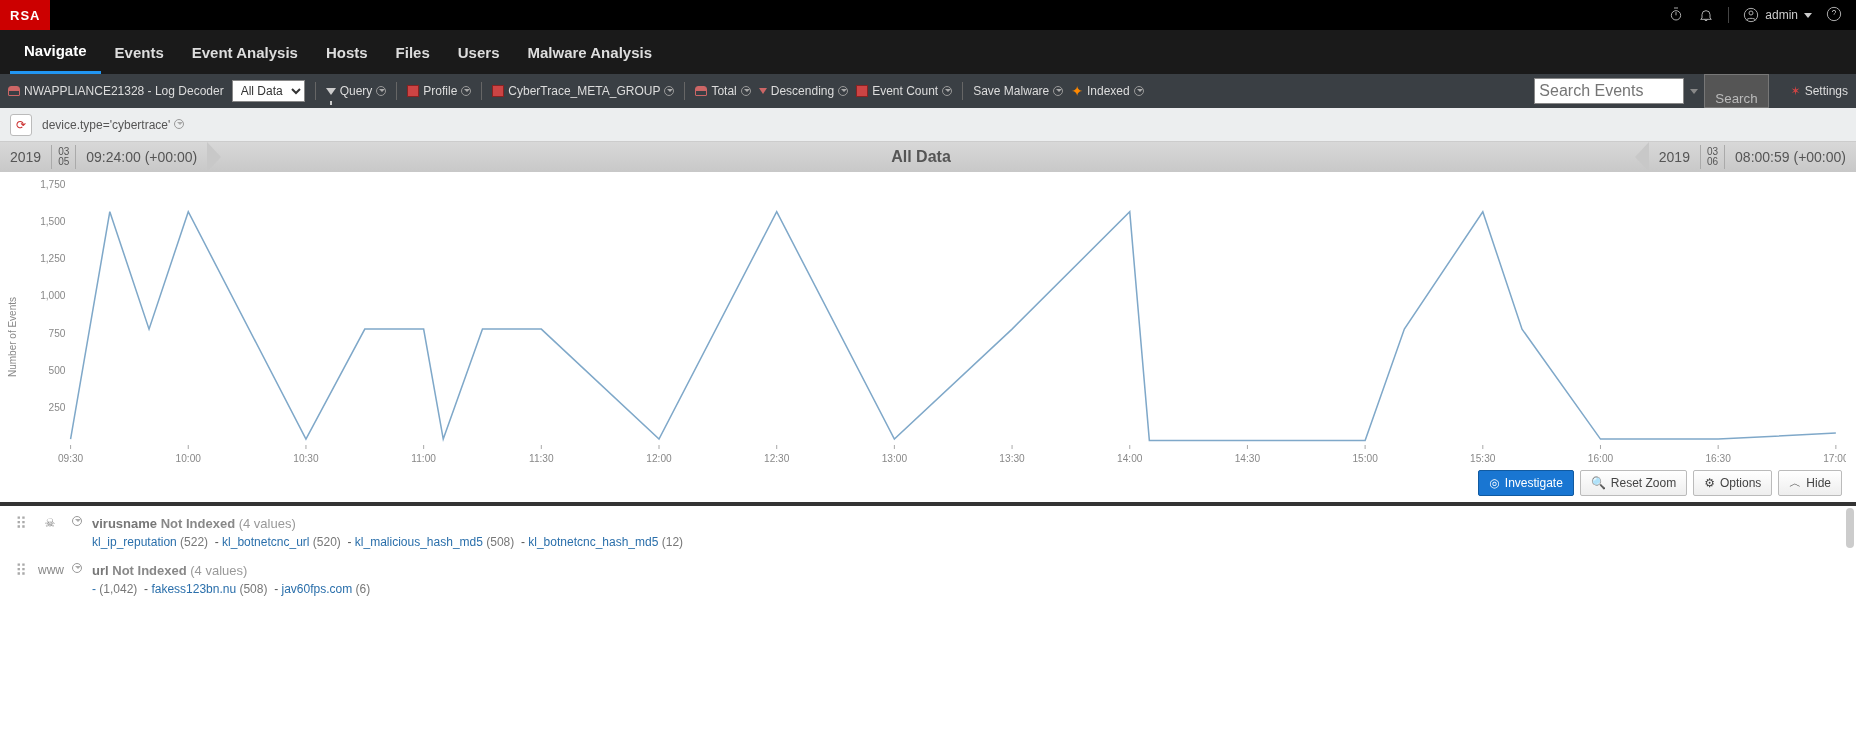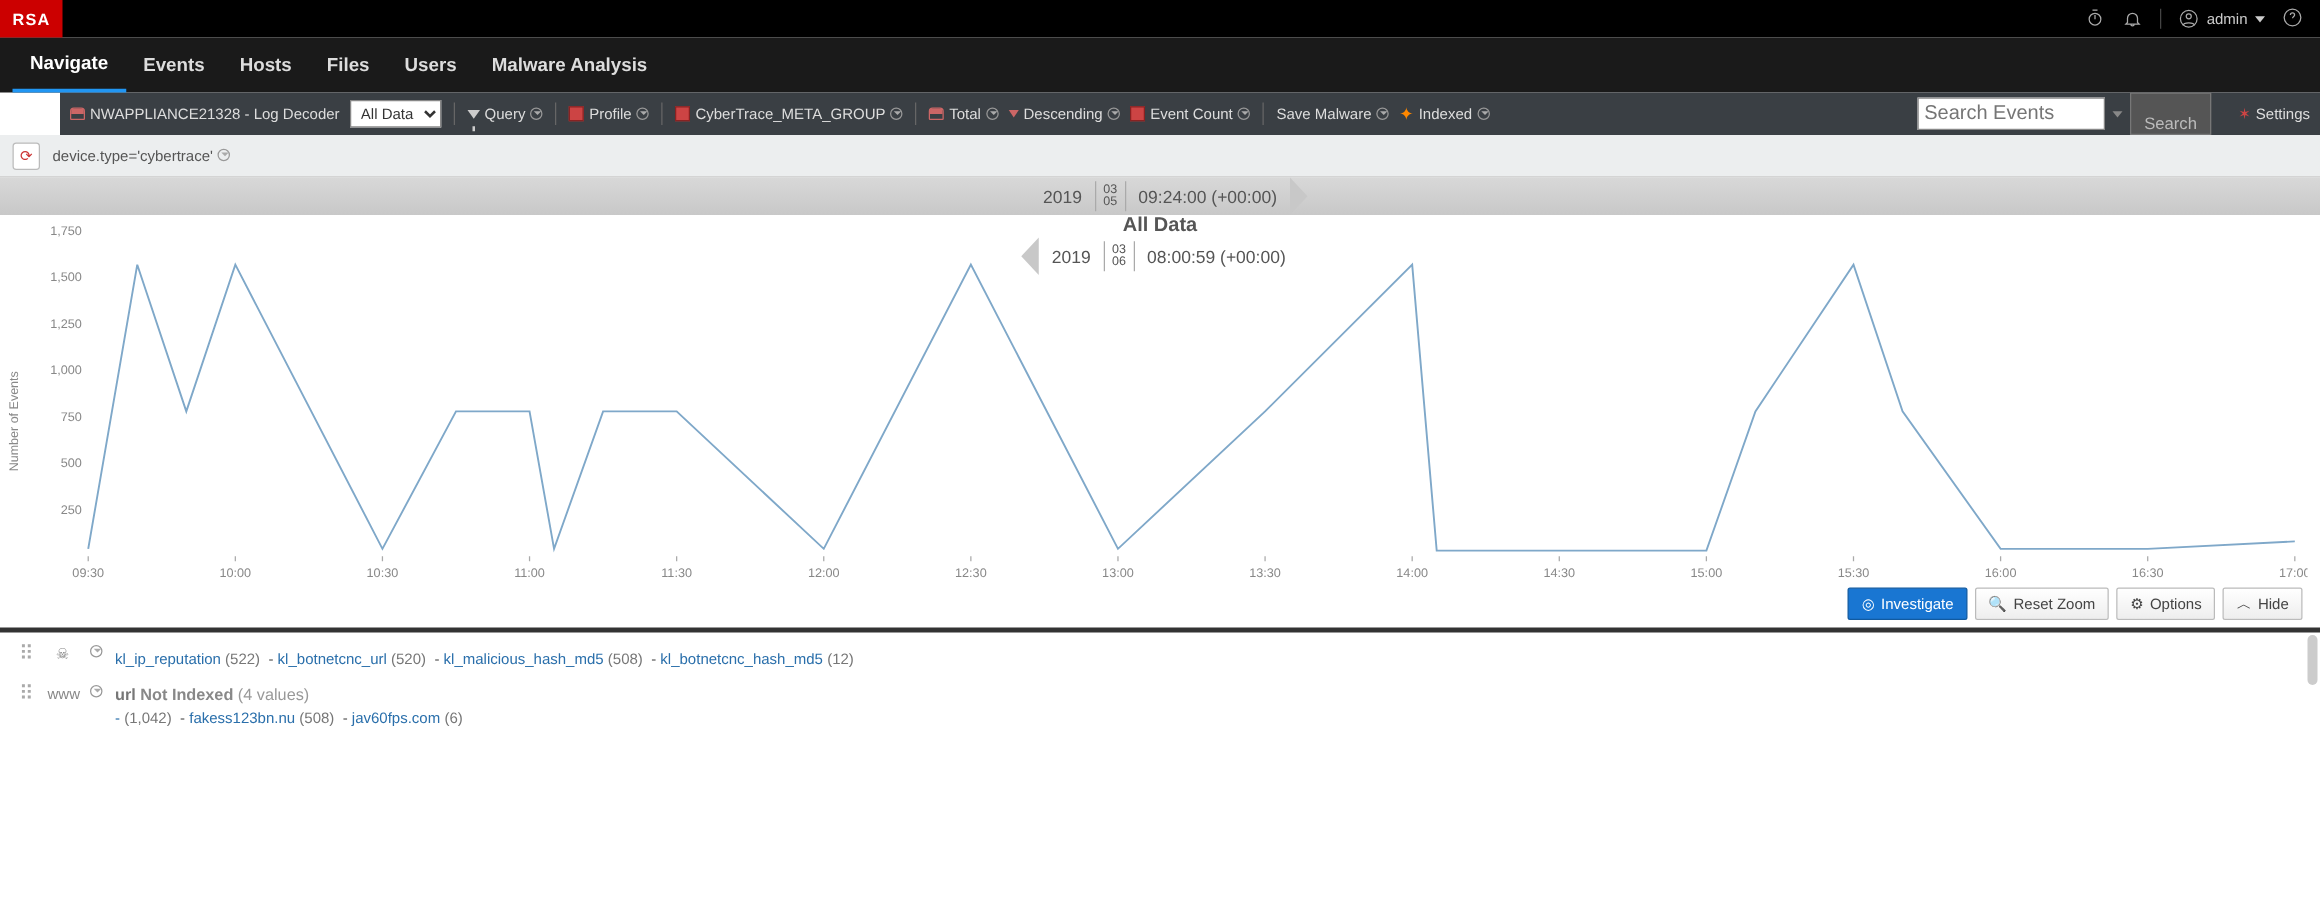--- a/index.html
+++ b/index.html
@@ -15,21 +15,21 @@
 .top-right { margin-left:auto; display:flex; align-items:center; gap:14px; padding-right:14px; color:#aaa; }
 .top-right .icon { cursor:pointer; }
 .user-block { display:flex; align-items:center; gap:6px; border-left:1px solid #444; padding-left:14px; cursor:pointer; color:#ccc; }
 
 
 .sec-nav { height:44px; background:#1a1a1a; display:flex; align-items:center; padding:0 10px;font-weight:bold; }
 .sec-nav-item { color:#ddd; padding:0 14px; height:100%; display:flex; align-items:center; font-size:15px; cursor:pointer; }
 .sec-nav-item.active { color:#fff; border-bottom:3px solid #2196f3; }
 
 
-.toolbar { height:34px; background:#3a3f44; display:flex; align-items:center; padding:0 8px; gap:8px; color:#ddd; font-size:12px;margin-left:48px; }
+.toolbar { height:34px; background:#3a3f44; display:flex; align-items:center; padding:0 8px; gap:8px; color:#ddd; font-size:12px; }
 .toolbar .grp { display:flex; align-items:center; gap:4px; cursor:pointer; }
 .toolbar select.appliance-range { background:#fff; color:#333; border:1px solid #888; height:22px; font-size:12px; padding:0 4px; }
 .sep { width:1px; height:18px; background:#666; margin:0 2px; }
 .caret-o { display:inline-block; width:10px; height:10px; border:1px solid #999; border-radius:50%; position:relative; }
 .caret-o::after { content:''; position:absolute; top:2px; left:2px; border-left:3px solid transparent; border-right:3px solid transparent; border-top:3px solid #aaa; }
 .icon-sq { display:inline-block; width:12px; height:12px; background:#c44; border:1px solid #822; }
 .icon-funnel { display:inline-block; width:0; height:0; border-left:5px solid transparent; border-right:5px solid transparent; border-top:7px solid #ccc; position:relative; }
 .icon-funnel::after { content:''; position:absolute; left:-1px; top:6px; width:2px; height:4px; background:#ccc; }
 .icon-db { display:inline-block; width:12px; height:10px; border:1px solid #c66; border-radius:3px 3px 1px 1px; background:linear-gradient(#c66 50%,transparent 50%); }
 .icon-sort { display:inline-block; width:0; height:0; border-left:4px solid transparent; border-right:4px solid transparent; border-top:6px solid #c66; }
@@ -38,21 +38,21 @@
 .search-field input { width:150px; height:22px; border:1px solid #888; padding:12px 4px; font-size:16px; background:#fff; }
 .search-btn { height:22px; padding:16px 10px; background:#555; border:1px solid #777; color:#bbb; cursor:not-allowed; }
 .settings-link { display:flex; align-items:center; gap:4px; margin-left:14px; cursor:pointer; }
 .gear { color:#c44; }
 
 
 .filter-bar { height:34px; background:#eceeef; border-bottom:1px solid #ccc; display:flex; align-items:center; padding:0 10px; gap:10px; color:#555; }
 .refresh-btn { width:22px; height:22px; border:1px solid #bbb; border-radius:3px; background:#fff; display:flex; align-items:center; justify-content:center; color:#c33; cursor:pointer; }
 
 
-.time-band { height:30px; background:linear-gradient(#d8d8d8,#c8c8c8); display:flex; align-items:center; color:#555; font-size:14px;flex-direction:column; }
+.time-band { height:30px; background:linear-gradient(#d8d8d8,#c8c8c8); display:flex; align-items:center; color:#555; font-size:14px; }
 .tb-left { display:flex; align-items:center; height:100%; }
 .tb-left .yr, .tb-left .tm { padding:0 10px; }
 .tb-left .md { border-left:1px solid #aaa; border-right:1px solid #aaa; padding:2px 6px; font-size:10px; line-height:10px; text-align:center; }
 .tb-left .tri { width:0; height:0; border-top:15px solid transparent; border-bottom:15px solid transparent; border-left:14px solid #c8c8c8; margin-right:-14px; position:relative; z-index:1; }
 .tb-center { flex:1; text-align:center; font-weight:bold; color:#555; font-size:16px; }
 .tb-right { display:flex; align-items:center; height:100%; }
 .tb-right .tri { width:0; height:0; border-top:15px solid transparent; border-bottom:15px solid transparent; border-right:14px solid #c8c8c8; }
 .tb-right .yr,.tb-right .tm { padding:0 10px; }
 .tb-right .md { border-left:1px solid #aaa; border-right:1px solid #aaa; padding:2px 6px; font-size:10px; line-height:10px; text-align:center; }
 
@@ -119,20 +119,21 @@
           <circle cx="12" cy="12" r="10"></circle>
           <path d="M9.5 9a2.5 2.5 0 015 0c0 1.5-2.5 2-2.5 4M12 17h.01"></path>
         </svg>
     </span>
   </div>
 </div>
 
 <div class="sec-nav" id="sec-nav">
     <div class="sec-nav-item active">Navigate</div>
     <div class="sec-nav-item">Events</div>
+    <div class="sec-nav-item">Event Analysis</div>
     <div class="sec-nav-item">Hosts</div>
     <div class="sec-nav-item">Files</div>
     <div class="sec-nav-item">Users</div>
     <div class="sec-nav-item">Malware Analysis</div>
   </div>
 
 <div class="toolbar">
   <span class="grp">
     <span class="icon-db"></span>
     <span>NWAPPLIANCE21328 - Log Decoder</span>
@@ -285,20 +286,21 @@
 </div>
 
 <div class="divider-bar"></div>
 <div class="meta-panel" id="meta-panel">
   <div class="scroll-stub"></div>
 <div class="meta-row">
       <span class="grab">⠿</span>
       <span class="type-icon">☠</span>
       <span class="caret-o"></span>
       <div class="meta-body">
+        <div class="meta-title"><span class="name">virusname</span> <span class="status">Not Indexed</span> <span class="count">(4 values)</span></div>
         <div class="meta-values"><span class="val">kl_ip_reputation</span> <span class="cnt">(522)</span>&nbsp; - <span class="val">kl_botnetcnc_url</span> <span class="cnt">(520)</span>&nbsp; - <span class="val">kl_malicious_hash_md5</span> <span class="cnt">(508)</span>&nbsp; - <span class="val">kl_botnetcnc_hash_md5</span> <span class="cnt">(12)</span></div>
       </div>
     </div>
     <div class="meta-row">
       <span class="grab">⠿</span>
       <span class="type-icon">www</span>
       <span class="caret-o"></span>
       <div class="meta-body">
         <div class="meta-title"><span class="name">url</span> <span class="status">Not Indexed</span> <span class="count">(4 values)</span></div>
         <div class="meta-values"><span class="val">-</span> <span class="cnt">(1,042)</span>&nbsp; - <span class="val">fakess123bn.nu</span> <span class="cnt">(508)</span>&nbsp; - <span class="val">jav60fps.com</span> <span class="cnt">(6)</span></div>

